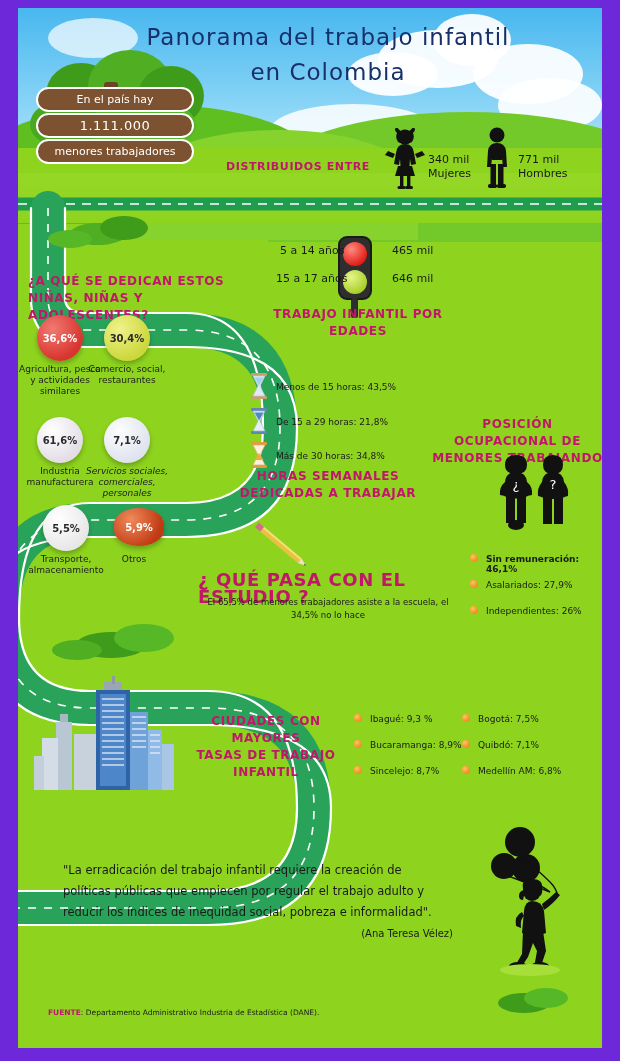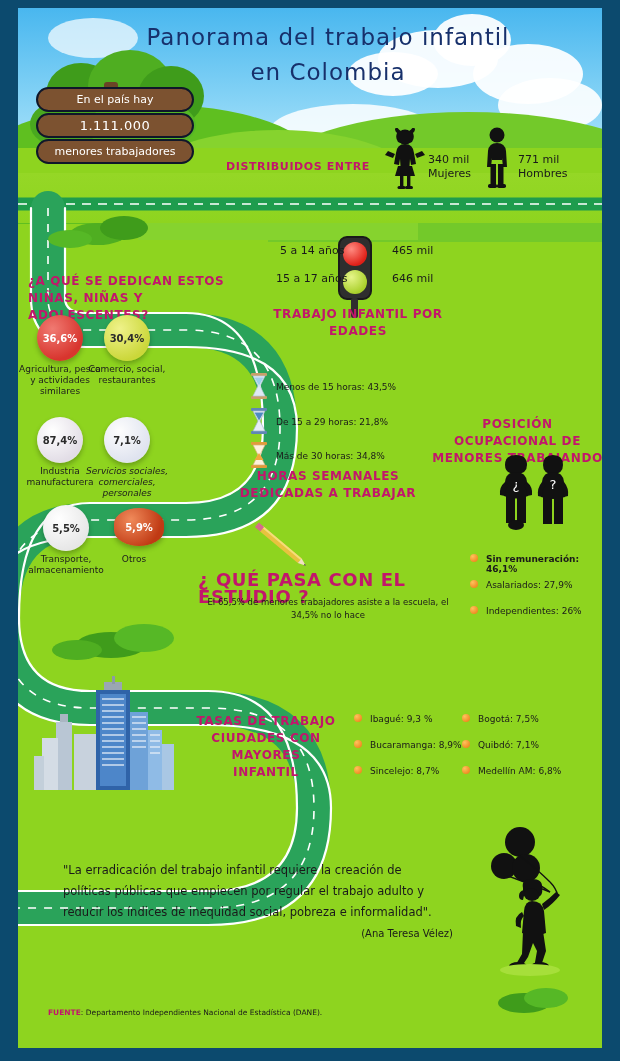--- a/index.html
+++ b/index.html
@@ -1,18 +1,18 @@
 <!DOCTYPE html>
 <html lang="es"><head>
 <meta charset="utf-8">
 <title>Panorama del trabajo infantil en Colombia</title>
 <style>
   html,body{margin:0;padding:0;background:#ffffff;}
   body{font-family:"DejaVu Sans", sans-serif;}
-  #page{position:relative;width:620px;height:1061px;overflow:hidden;background:#0c4a6e;}
+  #page{position:relative;width:620px;height:1061px;overflow:hidden;background:#6d28d9;}
   .stage{position:absolute;left:18px;top:8px;width:584px;height:1040px;overflow:hidden;background:#8ed41f;}
 
   
   .sky{position:absolute;left:0;top:0;width:584px;height:150px;
        background:linear-gradient(#49b7ef 0%, #7fd0f5 55%, #aee4fa 100%);}
   .cloud{position:absolute;background:#ffffff;border-radius:50%;opacity:.93;}
   .cloud.c1{left:360px;top:22px;width:120px;height:58px;}
   .cloud.c2{left:415px;top:6px;width:78px;height:52px;}
   .cloud.c3{left:330px;top:44px;width:90px;height:44px;}
   .cloud.c4{left:455px;top:36px;width:110px;height:60px;}
@@ -36,21 +36,21 @@
 
   
   .tree-blob{position:absolute;border-radius:50%;background:#3f9c1b;}
   .tb1{left:28px;top:55px;width:70px;height:62px;}
   .tb2{left:70px;top:42px;width:84px;height:72px;background:#4fae21;}
   .tb3{left:120px;top:58px;width:66px;height:60px;background:#3f9c1b;}
   .tb4{left:58px;top:88px;width:120px;height:58px;background:#55b726;}
   .tb5{left:12px;top:92px;width:70px;height:48px;background:#49a81f;}
   .trunk{position:absolute;left:86px;top:74px;width:14px;height:78px;background:#6b4426;border-radius:3px;}
   .signplank{position:absolute;left:18px;width:158px;height:25px;background:#7c5230;
-             border:2px solid #0f172a;border-radius:13px;box-sizing:border-box;
+             border:2px solid #ffffff;border-radius:13px;box-sizing:border-box;
              color:#ffffff;font-size:11px;line-height:21px;text-align:center;}
   .sp1{top:79px;}
   .sp2{top:105px;font-size:13px;letter-spacing:.5px;}
   .sp3{top:131px;}
 
   
   .distrib{position:absolute;left:200px;top:152px;width:160px;text-align:center;
            color:#c2166b;font-size:11px;font-weight:bold;letter-spacing:.6px;}
   .person{position:absolute;}
   .fig-label{position:absolute;color:#1a1a1a;font-size:11px;line-height:14px;}
@@ -222,21 +222,21 @@
       <div>¿A QUÉ SE DEDICAN ESTOS</div>
       <div>NIÑAS, NIÑAS Y ADOLESCENTES?</div>
     </div>
 
     <div class="ball basket" style="left:19px;top:307px;">36,6%</div>
     <div class="ball-cap" style="left:-1px;top:356px;">Agricultura, pesca y actividades similares</div>
 
     <div class="ball tennis" style="left:86px;top:307px;">30,4%</div>
     <div class="ball-cap" style="left:66px;top:356px;">Comercio, social, restaurantes</div>
 
-    <div class="ball base" style="left:19px;top:409px;">87,4%</div>
+    <div class="ball base" style="left:19px;top:409px;">61,6%</div>
     <div class="ball-cap" style="left:-1px;top:458px;">Industria manufacturera</div>
 
     <div class="ball volley" style="left:86px;top:409px;">7,1%</div>
     <div class="ball-cap" style="left:66px;top:458px;font-style:italic;">Servicios sociales, comerciales, personales</div>
 
     <div class="ball golf" style="left:25px;top:497px;">5,5%</div>
     <div class="ball-cap" style="left:5px;top:546px;">Transporte, almacenamiento</div>
 
     <div class="ball foot" style="left:96px;top:500px;">5,9%</div>
     <div class="ball-cap" style="left:73px;top:546px;">Otros</div>
@@ -371,22 +371,22 @@
           <rect x="116" y="64" width="10" height="2"></rect>
         <rect x="116" y="70" width="10" height="2"></rect>
           <rect x="116" y="76" width="10" height="2"></rect>
       </g>
       <rect x="70" y="6" width="18" height="8" fill="#9aa6b2"></rect>
       <rect x="78" y="0" width="3" height="8" fill="#8d99a5"></rect>
       <rect x="26" y="38" width="8" height="8" fill="#aab6c2"></rect>
     </svg>
 
     <div class="hd big" style="left:168px;top:705px;width:160px;text-align:center;">
+      <div>CIUDADES CON MAYORES</div>
       <div>TASAS DE TRABAJO</div>
-      <div>CIUDADES CON MAYORES</div>
       <div>INFANTIL</div>
     </div>
 
     <div class="bullet" style="left:336px;top:706px;"></div>
     <div class="bullet-txt" style="left:352px;top:706px;">Ibagué: 9,3 %</div>
     <div class="bullet" style="left:336px;top:732px;"></div>
     <div class="bullet-txt" style="left:352px;top:732px;">Bucaramanga: 8,9%</div>
     <div class="bullet" style="left:336px;top:758px;"></div>
     <div class="bullet-txt" style="left:352px;top:758px;">Sincelejo: 8,7%</div>
 
@@ -418,17 +418,17 @@
       <ellipse cx="40" cy="144" rx="30" ry="6" fill="#a6df3a"></ellipse>
     </svg>
 
     <div class="quote">"La erradicación del trabajo infantil requiere la creación de políticas públicas que empiecen por regular el trabajo adulto y reducir los índices de inequidad social, pobreza e informalidad".</div>
     <div class="quote-author">(Ana Teresa Vélez)</div>
 
     <div class="bush" style="left:480px;top:985px;width:52px;height:20px;background:#3f9c1b;"></div>
     <div class="bush" style="left:506px;top:980px;width:44px;height:20px;background:#56b826;"></div>
 
     <div class="footer">
-      <b>FUENTE</b><span>: Departamento Independientes Nacional de Estadística (DANE).</span>
+      <b>FUENTE</b><span>: Departamento Administrativo Industria de Estadística (DANE).</span>
     </div>
 
   </div>
 </div>
 
 </body></html>

